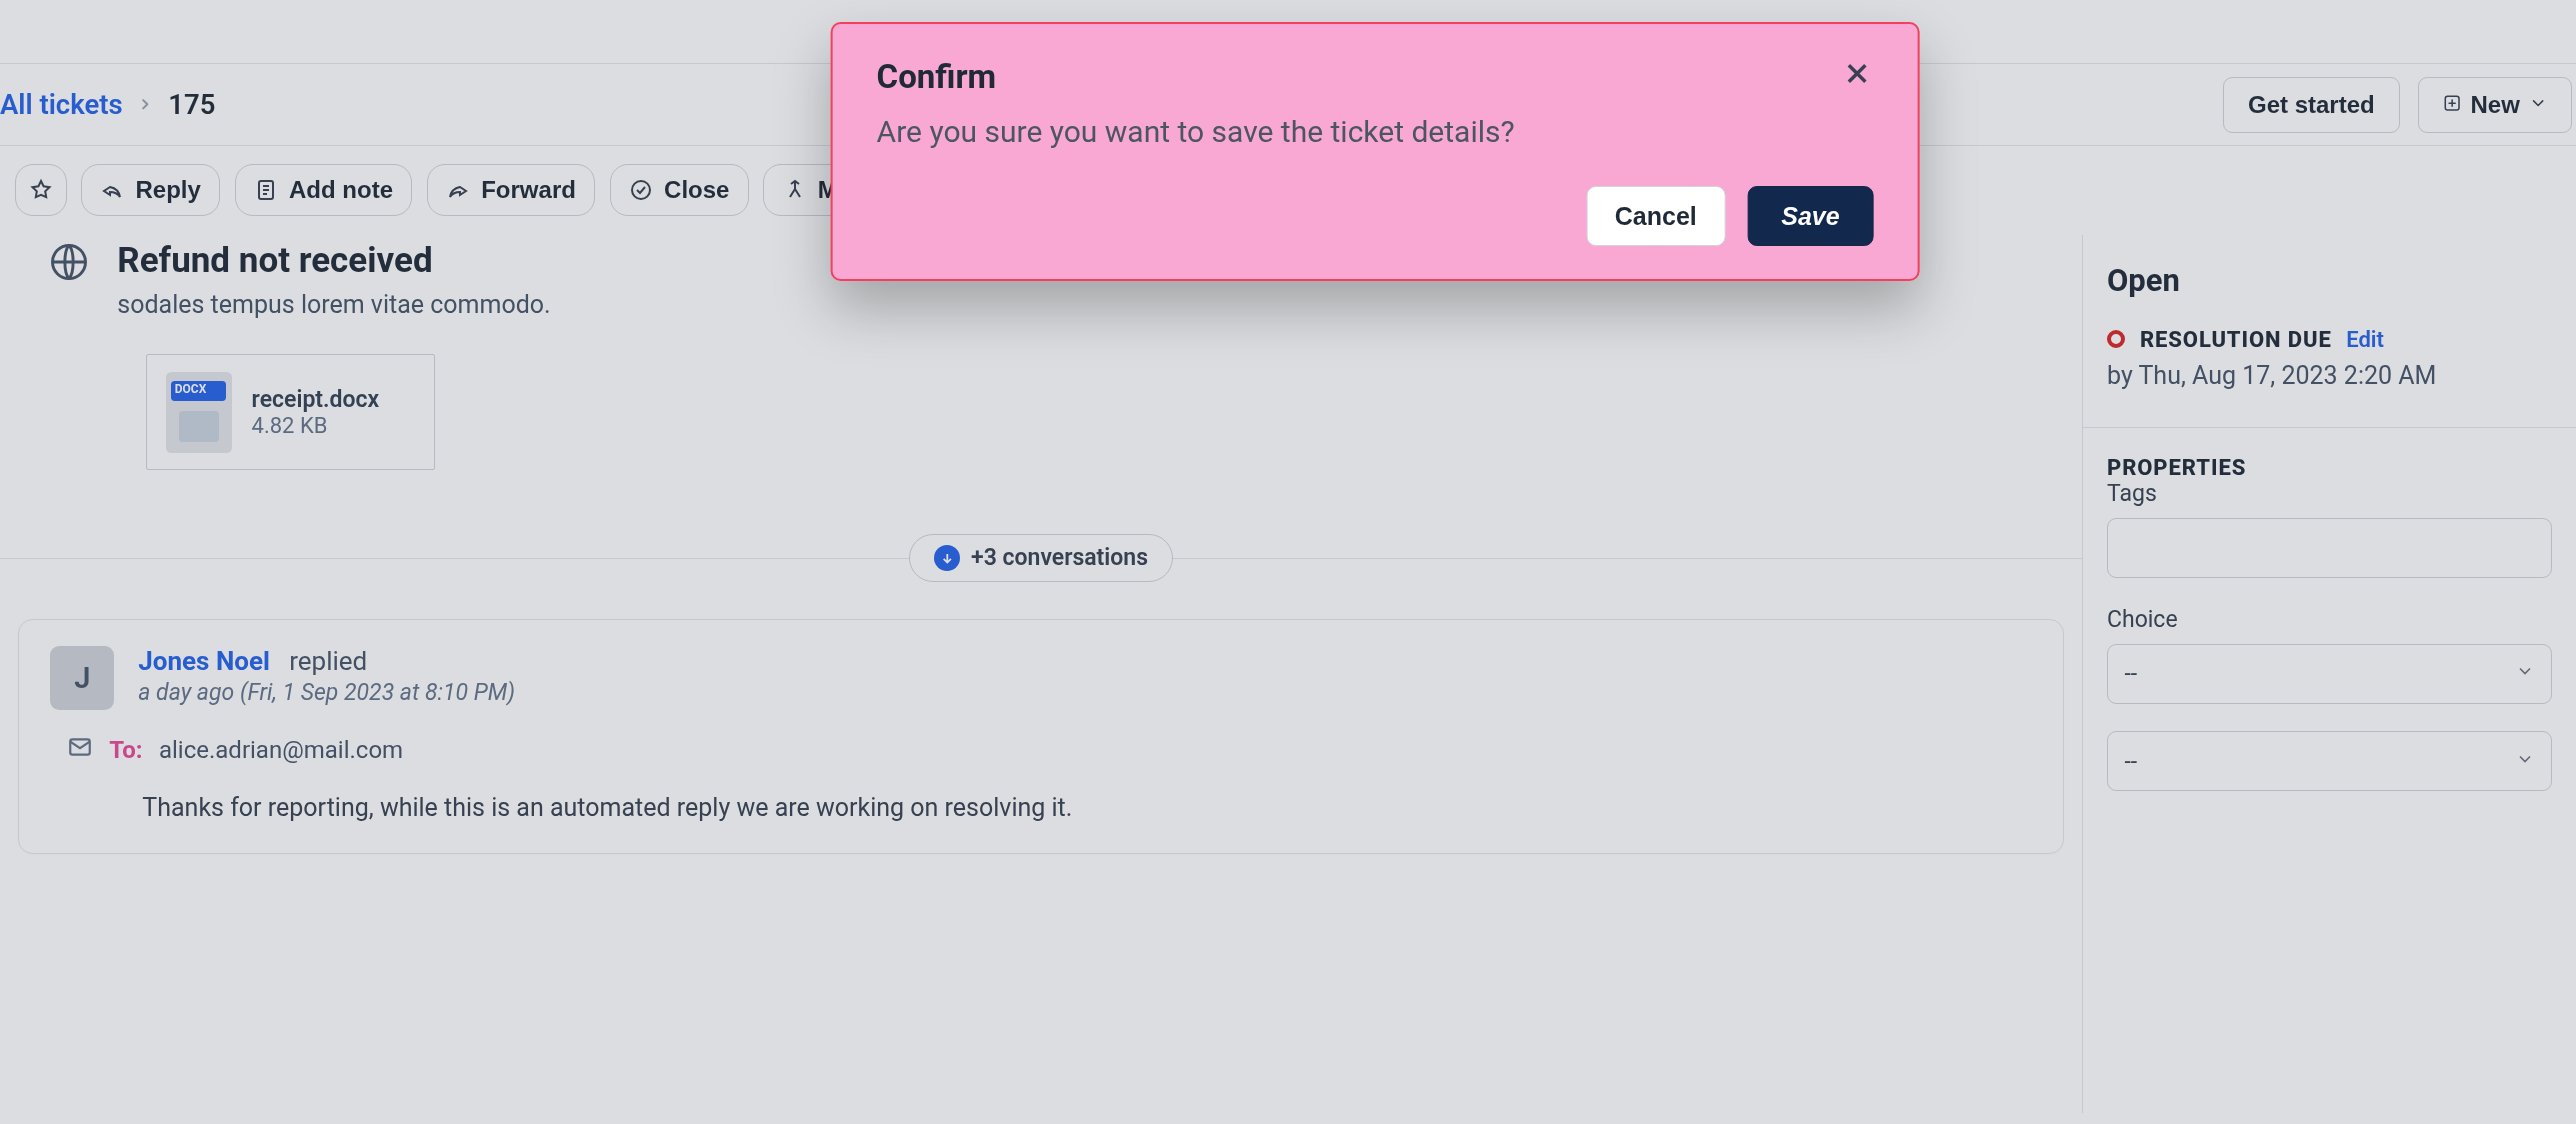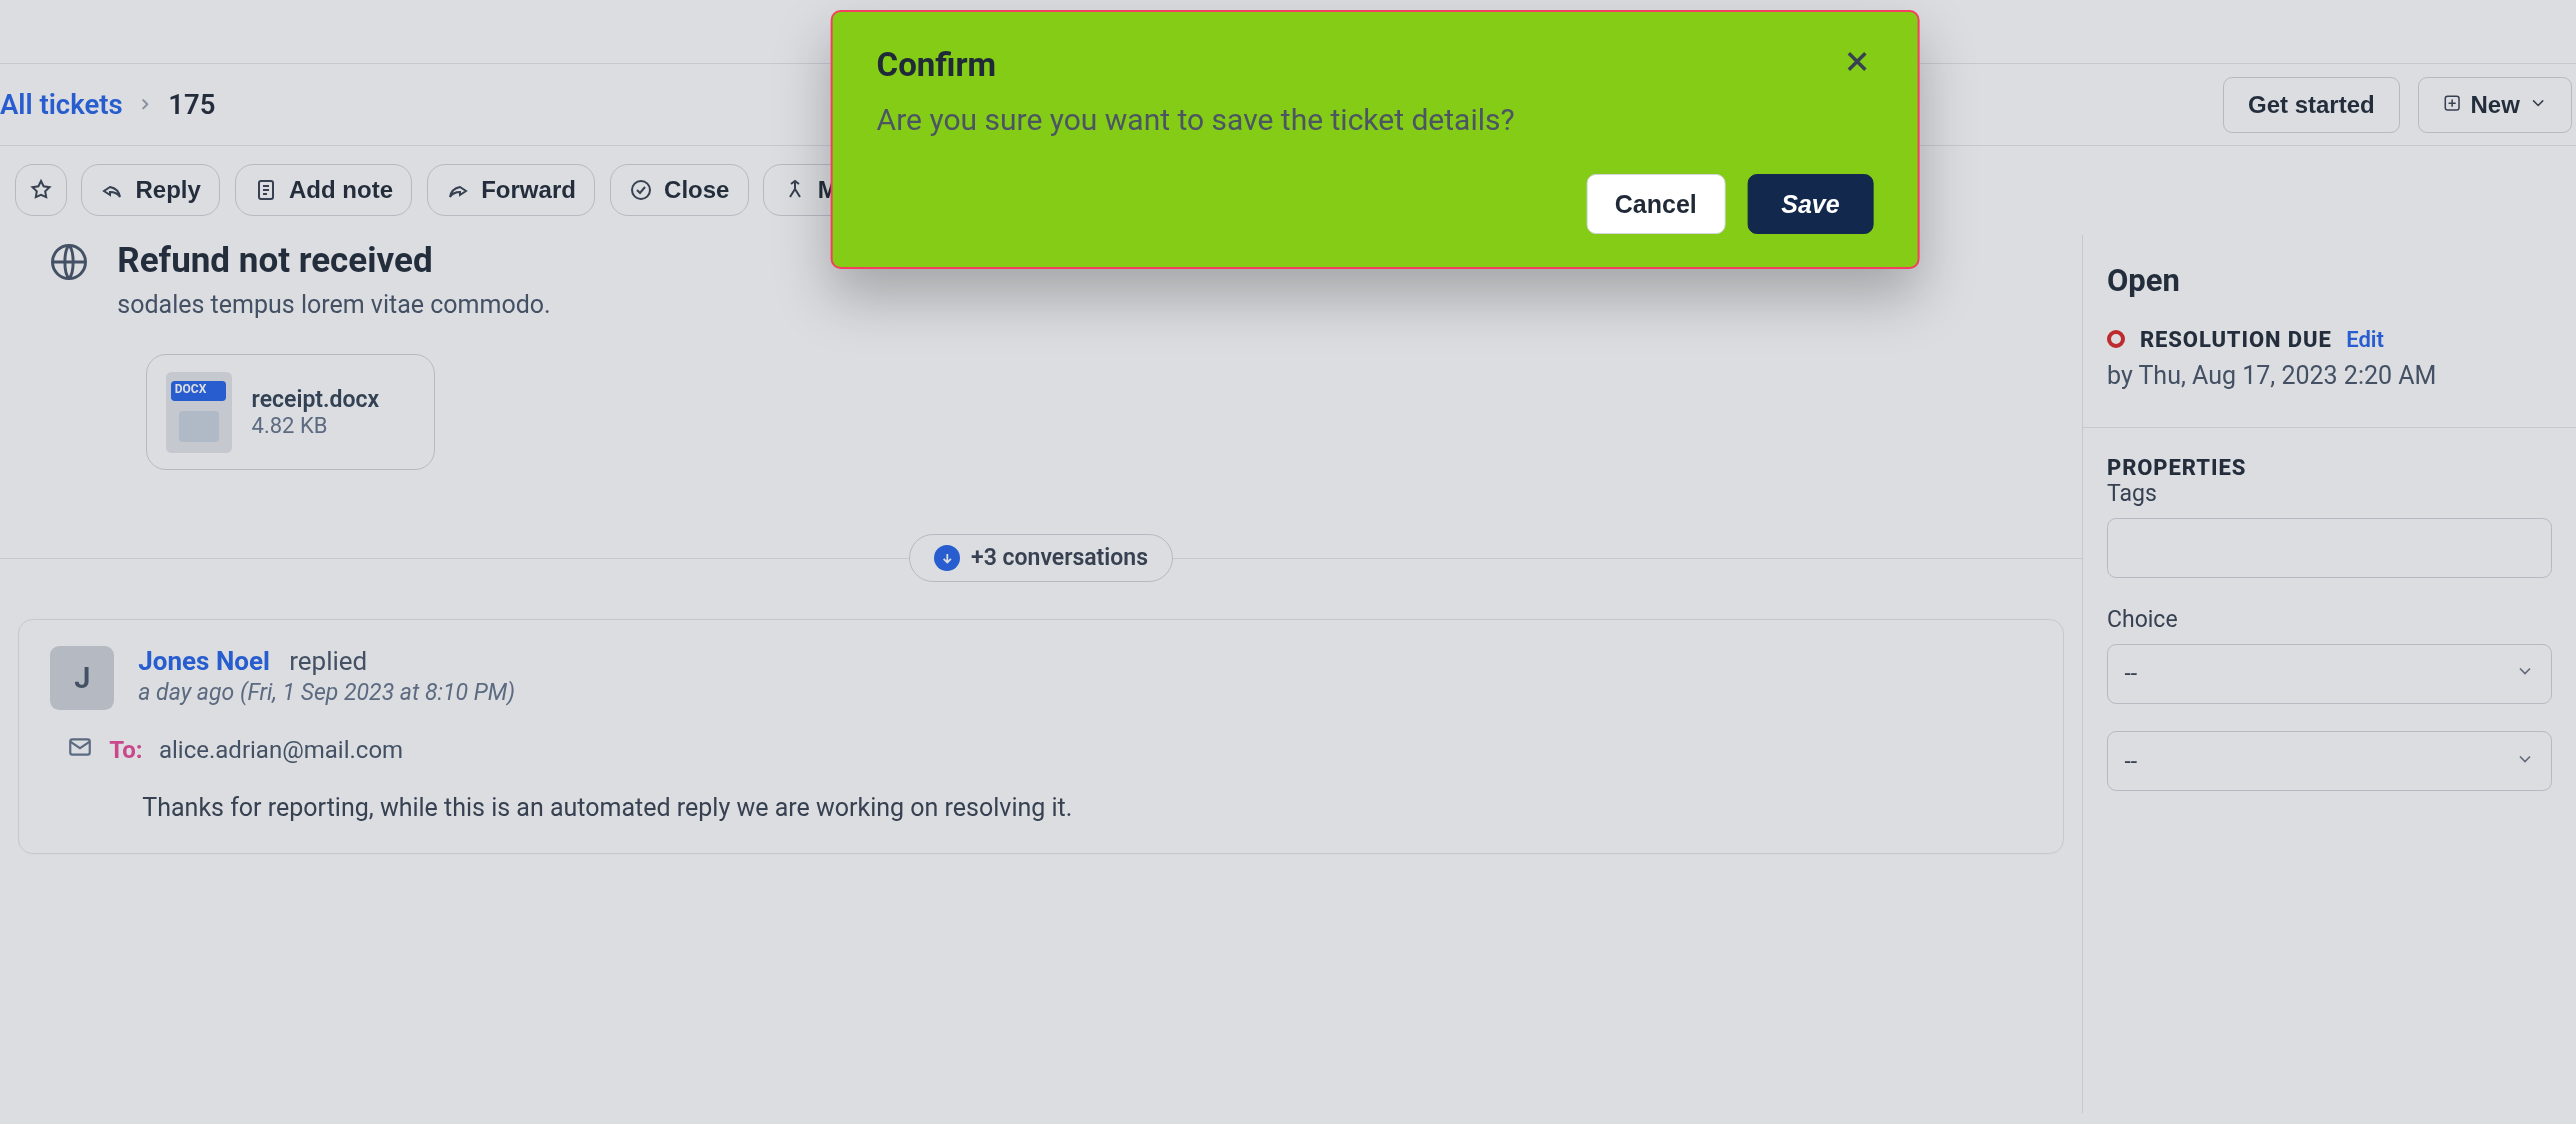--- a/index.html
+++ b/index.html
@@ -132,21 +132,21 @@
     color: #475569;
   }
 
   
   .attachment {
     margin: 24px 0 0 128px;
     display: inline-flex;
     align-items: center;
     gap: 20px;
     border: 0.9px solid #d1d5db;
-    border-radius: 20px;
+    border-radius: 2px;
     padding: 16.5px 55px 16.5px 18.3px;
   }
   .doc-icon {
     width: 66px; height: 81px;
     position: relative;
     background: #e5e7eb;
     border-radius: 5.5px;
   }
   .doc-icon::before{
     content:"";
@@ -257,23 +257,23 @@
   }
   .select svg{ width:20px; height:20px; stroke:#6b7280; fill:none; stroke-width:2;}
 
   
   .overlay{
     position:absolute; inset:0;
     background:rgba(55,65,81,0.18);
   }
   .modal{
     position:absolute;
-    top:10px; left:50%; transform:translateX(-42%);
+    top:22px; left:50%; transform:translateX(-42%);
     width:1089px;
-    background:#84cc16;
+    background:#f9a8d4;
     border:2.7px solid #f43f5e;
     border-radius:10px;
     box-shadow: 0 27.5px 55px rgba(0,0,0,0.25);
     padding:33px 44px 33px 44px;
   }
   .modal-head{
     display:flex; align-items:center; justify-content:space-between;
     margin-bottom:18.3px;
   }
   .modal-title{ font-size:33px; font-weight:700; color:#1f2937;}

